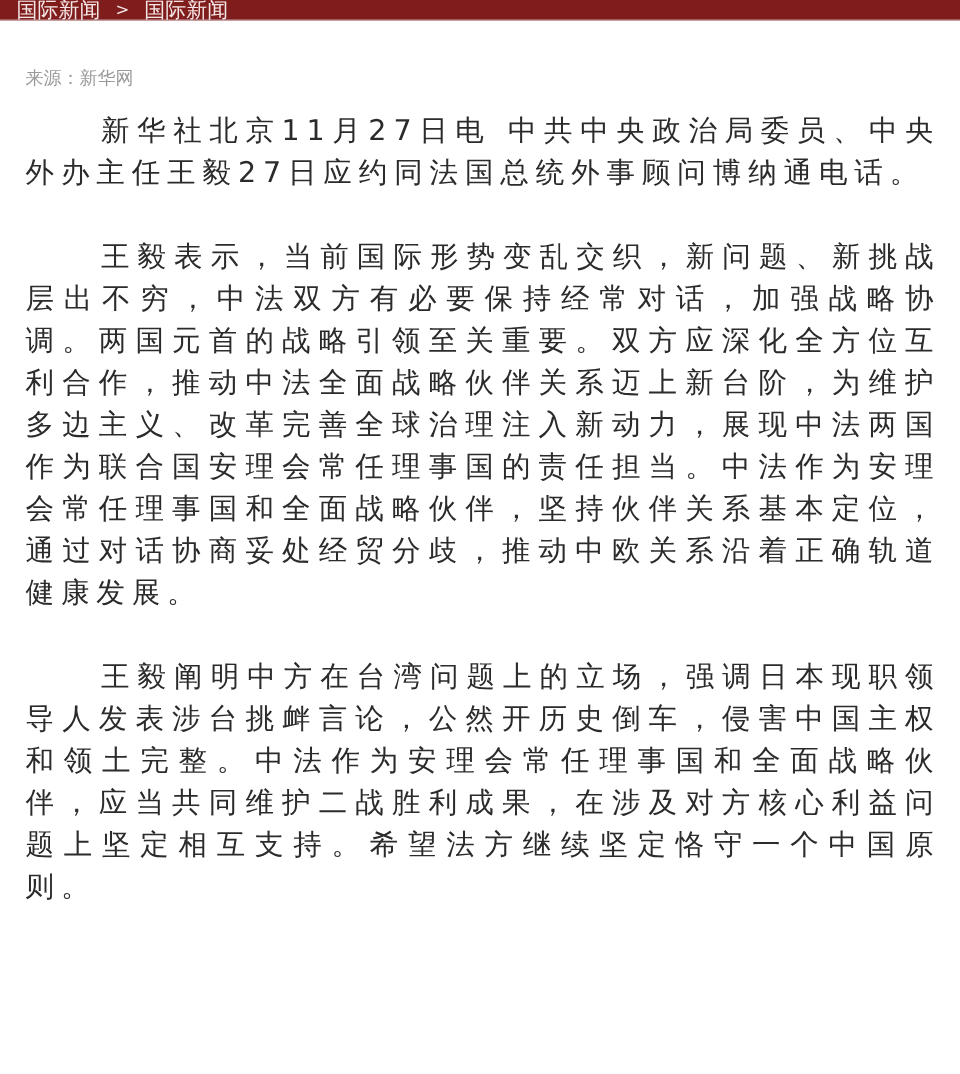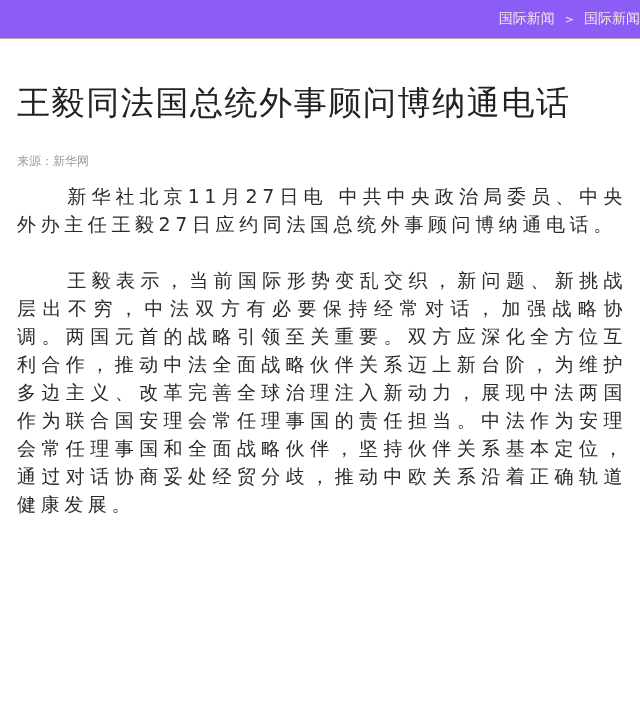--- a/index.html
+++ b/index.html
@@ -4,29 +4,28 @@
   <style>
     * { margin: 0; padding: 0; box-sizing: border-box; }
     html, body {
       width: 640px;
       height: 716px;
       overflow: hidden;
       background: #ffffff;
       font-family: "DejaVu Sans", "Liberation Sans", sans-serif;
     }
     .topbar {
-      height: 39px;
-      background: #8b5cf6;
+      height: 14px;
+      background: #7f1d1d;
       border-bottom: 1px solid #c9a0a2;
       display: flex;
       align-items: center;
       padding-left: 11px;
       color: #f4e6e6;
       font-size: 14px;
-      justify-content: flex-end;
     }
     .topbar .crumb { cursor: pointer; }
     .topbar .sep { margin: 0 10px; font-size: 11px; }
     .article { padding: 0 13px 0 17px; }
     .title {
       margin-top: 44px;
       font-size: 33px;
       line-height: 40px;
       color: #222222;
       font-weight: normal;
@@ -53,20 +52,20 @@
 </head>
 <body>
 
 <div class="topbar">
   <span class="crumb">国际新闻</span>
   <span class="sep">&gt;</span>
   <span class="crumb">国际新闻</span>
 </div>
 
 <div class="article">
-  <h1 class="title">王毅同法国总统外事顾问博纳通电话</h1>
   <div class="source">来源：新华网</div>
   <div class="body">
     <p class="para">新华社北京11月27日电 中共中央政治局委员、中央外办主任王毅27日应约同法国总统外事顾问博纳通电话。</p>
     <p class="para">王毅表示，当前国际形势变乱交织，新问题、新挑战层出不穷，中法双方有必要保持经常对话，加强战略协调。两国元首的战略引领至关重要。双方应深化全方位互利合作，推动中法全面战略伙伴关系迈上新台阶，为维护多边主义、改革完善全球治理注入新动力，展现中法两国作为联合国安理会常任理事国的责任担当。中法作为安理会常任理事国和全面战略伙伴，坚持伙伴关系基本定位，通过对话协商妥处经贸分歧，推动中欧关系沿着正确轨道健康发展。</p>
+    <p class="para">王毅阐明中方在台湾问题上的立场，强调日本现职领导人发表涉台挑衅言论，公然开历史倒车，侵害中国主权和领土完整。中法作为安理会常任理事国和全面战略伙伴，应当共同维护二战胜利成果，在涉及对方核心利益问题上坚定相互支持。希望法方继续坚定恪守一个中国原则。</p>
 
   </div>
 </div>
 
 </body></html>

